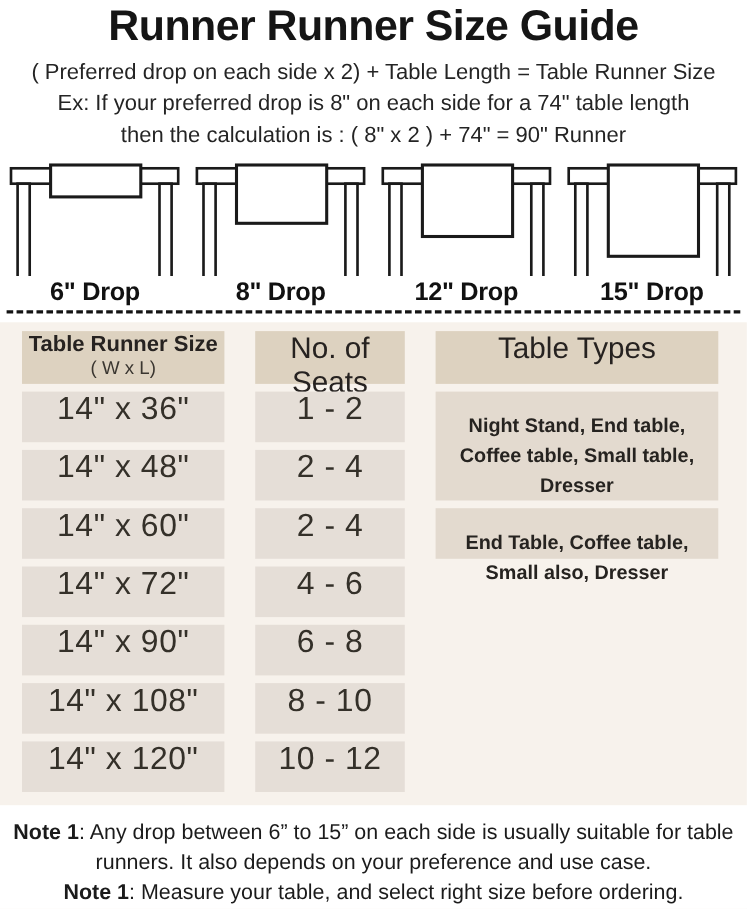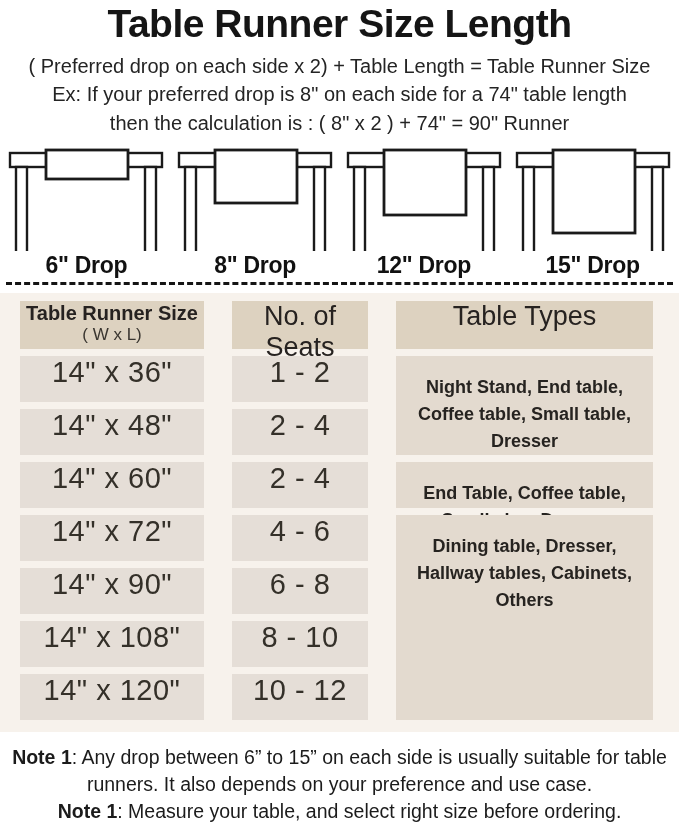--- a/index.html
+++ b/index.html
@@ -77,21 +77,21 @@
   .notes p{
     text-align:center;font-size:19.5px;line-height:1.38;color:#1b1b1b;
   }
   .notes b{font-weight:700;}
 </style>
 </head>
 <body>
 
 <main>
 
-  <h1 class="page-title">Table Runner Size Length</h1>
+  <h1 class="page-title">Runner Runner Size Guide</h1>
 
   <p class="intro-line formula">( Preferred drop on each side x 2) + Table Length = Table Runner Size</p>
   <p class="intro-line">Ex: If your preferred drop is 8" on each side for a 74" table length</p>
   <p class="intro-line">then the calculation is : ( 8" x 2 ) + 74" = 90" Runner</p>
 
   <div class="figures">
     <figure>
       <svg viewBox="0 0 160 106" width="160" height="106">
         <rect class="top" x="4" y="8" width="152" height="14"></rect>
         <rect class="leg" x="10" y="22" width="11" height="90"></rect>
@@ -161,21 +161,20 @@
       <div class="cell body" style="grid-column:2;grid-row:6">6 - 8</div>
 
       <div class="cell body" style="grid-column:1;grid-row:7">14" x 108"</div>
       <div class="cell body" style="grid-column:2;grid-row:7">8 - 10</div>
 
       <div class="cell body" style="grid-column:1;grid-row:8">14" x 120"</div>
       <div class="cell body" style="grid-column:2;grid-row:8">10 - 12</div>
 
       <div class="cell types" style="grid-column:3;grid-row:2 / span 2">Night Stand, End table, Coffee table, Small table, Dresser</div>
       <div class="cell types" style="grid-column:3;grid-row:4">End Table, Coffee table, Small also, Dresser</div>
-      <div class="cell types" style="grid-column:3;grid-row:5 / span 4">Dining table, Dresser, Hallway tables, Cabinets, Others</div>
 
     </div>
   </section>
 
   <footer class="notes">
     <p><b>Note 1</b><span>: Any drop between 6” to 15” on each side is usually suitable for table runners. It also depends on your preference and use case.</span></p>
     <p><b>Note 1</b><span>: Measure your table, and select right size before ordering.</span></p>
   </footer>
 
 </main>

